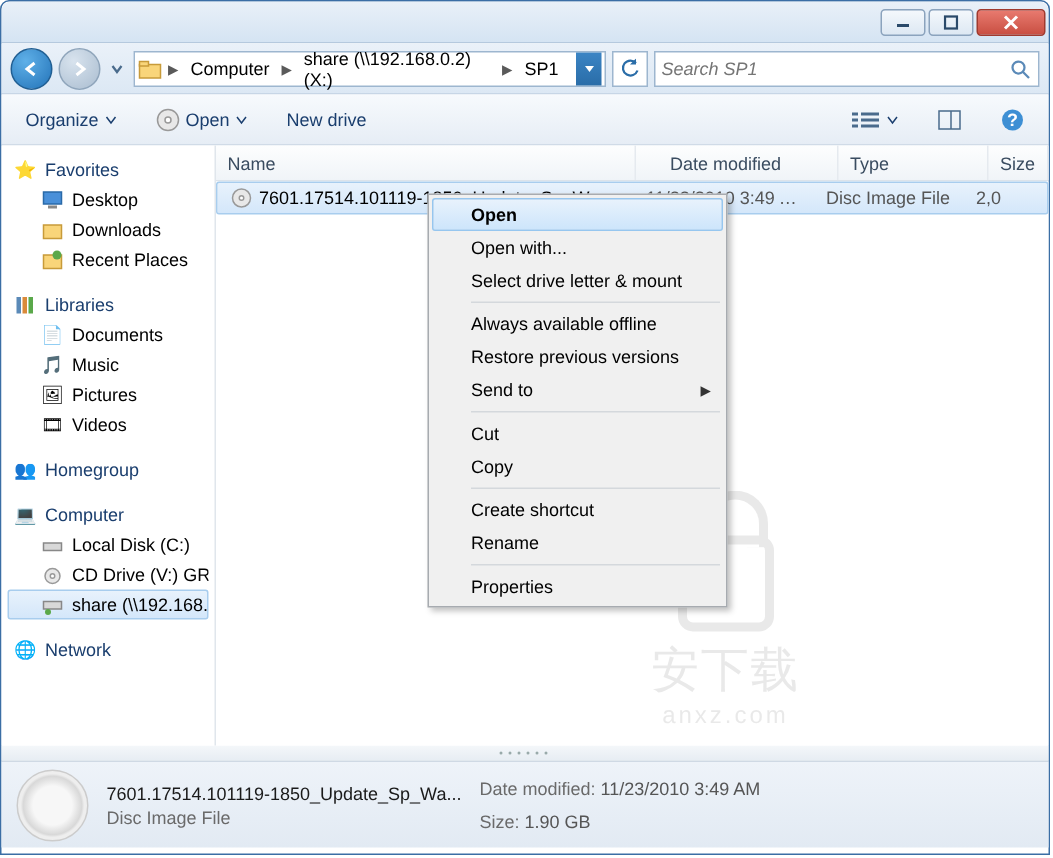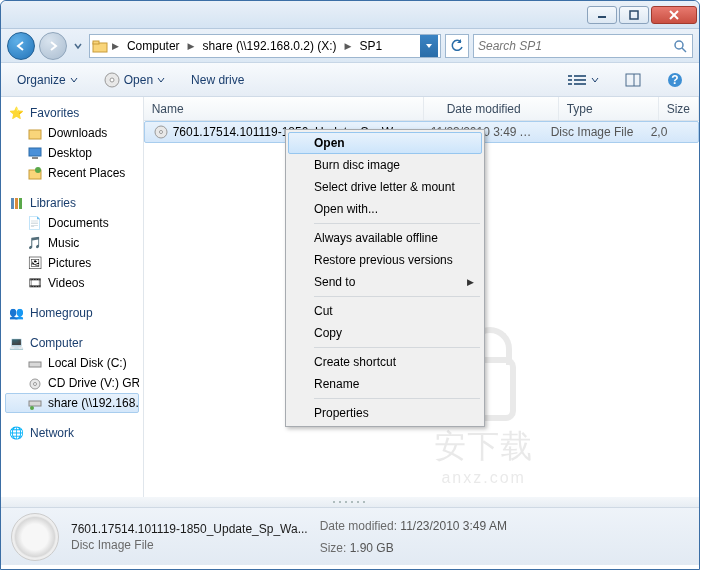--- a/index.html
+++ b/index.html
@@ -11,21 +11,21 @@
 .winbtn.close svg { stroke: #fff; }
 .navrow { height: 34px; background: linear-gradient(#eaf1f9, #dce8f4); display: flex; align-items: center; padding: 0 6px; gap: 4px; border-bottom: 1px solid #c7d6e6; }
 .navbtn { width: 28px; height: 28px; border-radius: 50%; background: radial-gradient(circle at 35% 30%, #5fb0e8, #2373b8); border: 1px solid #215f93; display: flex; align-items: center; justify-content: center; }
 .navbtn.disabled { background: radial-gradient(circle at 35% 30%, #d8e3ee, #aabdd0); border-color: #8fa5bb; }
 .navsplit { width: 14px; height: 24px; display:flex; align-items:center; justify-content:center; }
 .addrbar { flex: 1; height: 24px; background: #fff; border: 1px solid #9db6cf; display: flex; align-items: center; padding: 0 2px; gap: 4px; }
 .crumb { padding: 2px 4px; display: flex; align-items: center; gap: 3px; cursor: default; }
 .crumbsep { color: #5a5a5a; font-size: 9px; }
 .addrdrop { width: 18px; height: 22px; display:flex; align-items:center; justify-content:center; background:linear-gradient(#3b84c4,#2a6da8); }
 .refresh { width: 24px; height: 24px; background: #fff; border: 1px solid #9db6cf; display:flex; align-items:center; justify-content:center; }
-.searchbox { width: 220px; height: 24px; background: #fff; border: 1px solid #9db6cf; display: flex; align-items: center; padding: 0 4px; }
+.searchbox { width: 257px; height: 24px; background: #fff; border: 1px solid #9db6cf; display: flex; align-items: center; padding: 0 4px; }
 .searchbox input { border: none; outline: none; flex: 1; color: #888; font-style: italic; }
 .toolbar { height: 34px; background: linear-gradient(#f7fafd, #e6edf5); display: flex; align-items: center; padding: 0 8px; gap: 10px; border-bottom: 1px solid #d0dbe7; }
 .tbtn { padding: 3px 8px; color: #1a3e6e; display: flex; align-items: center; gap: 4px; }
 .tspacer { flex: 1; }
 .split { display: flex; height: 400px; }
 .tree { width: 172px; background: #fff; border-right: 1px solid #e0e6ec; padding: 6px 4px; overflow: hidden; }
 .tgroup { margin-bottom: 10px; }
 .thead { display: flex; align-items: center; gap: 5px; padding: 2px 4px; color: #1a3e6e; }
 .titem { display: flex; align-items: center; gap: 5px; padding: 2px 4px 2px 22px; white-space: nowrap; overflow: hidden; }
 .titem.selected { background: linear-gradient(#e8f2fc,#d4e7fa); border: 1px solid #a8cdee; border-radius: 2px; padding: 1px 3px 1px 21px; }
@@ -187,33 +187,33 @@
   <div class="split">
     <div class="tree">
       <div class="tgroup">
         <div class="thead">
             <span class="ico">⭐</span>
             <span>Favorites</span>
           </div>
         <div class="titem">
             <span class="ico">
               <svg width="14" height="14">
-                <rect x="1" y="4" width="12" height="9" fill="#f9d57a" stroke="#c89b3a"></rect>
-              </svg>
-            </span>
-            <span>Downloads</span>
-          </div>
-        <div class="titem">
-            <span class="ico">
-              <svg width="14" height="14">
                 <rect x="1" y="2" width="12" height="8" fill="#4a90d9" stroke="#2a6aa8"></rect>
                 <rect x="4" y="11" width="6" height="2" fill="#888"></rect>
               </svg>
             </span>
             <span>Desktop</span>
+          </div>
+        <div class="titem">
+            <span class="ico">
+              <svg width="14" height="14">
+                <rect x="1" y="4" width="12" height="9" fill="#f9d57a" stroke="#c89b3a"></rect>
+              </svg>
+            </span>
+            <span>Downloads</span>
           </div>
         <div class="titem">
             <span class="ico">
               <svg width="14" height="14">
                 <rect x="1" y="4" width="12" height="9" fill="#f9d57a" stroke="#c89b3a"></rect>
                 <circle cx="10" cy="4" r="3" fill="#5aa84a"></circle>
               </svg>
             </span>
             <span>Recent Places</span>
           </div>
@@ -319,23 +319,22 @@
           <div class="lock"></div>
           <div class="txt">安下载</div>
           <div class="sub">anxz.com</div>
         </div>
       </div>
     </div>
   </div>
 
   <div class="ctxmenu">
     <div class="ctxitem hover bold">Open</div>
-    <div class="ctxitem">Burn disc image</div>
+    <div class="ctxitem">Open with...</div>
     <div class="ctxitem">Select drive letter &amp; mount</div>
-    <div class="ctxitem">Open with...</div>
     <div class="ctxsep"></div>
     <div class="ctxitem">Always available offline</div>
     <div class="ctxitem">Restore previous versions</div>
     <div class="ctxitem"><span>Send to</span><span class="ctxarrow">▶</span></div>
     <div class="ctxsep"></div>
     <div class="ctxitem">Cut</div>
     <div class="ctxitem">Copy</div>
     <div class="ctxsep"></div>
     <div class="ctxitem">Create shortcut</div>
     <div class="ctxitem">Rename</div>

